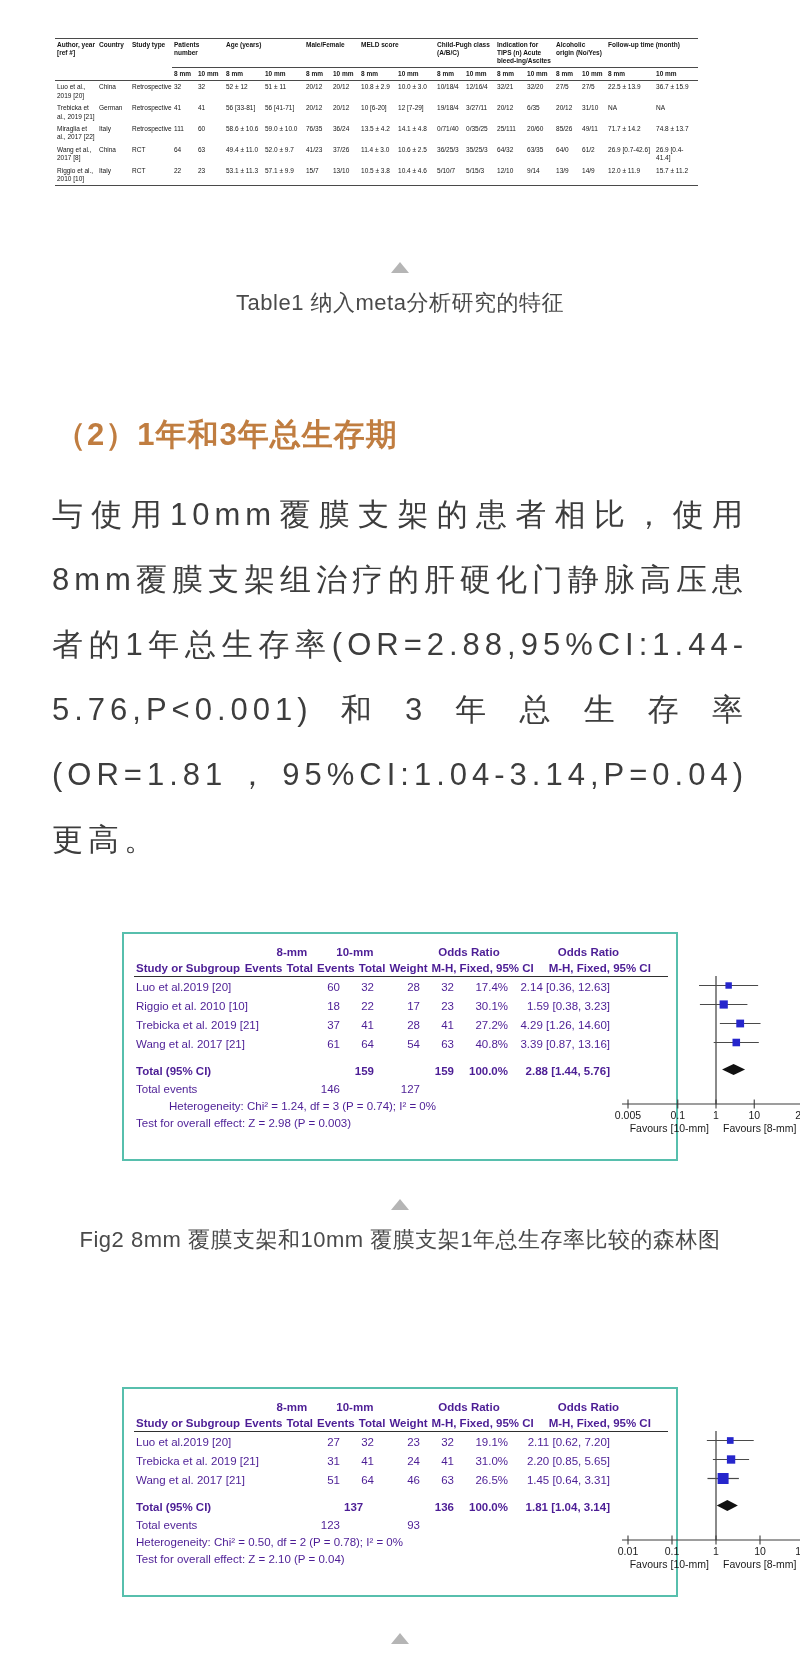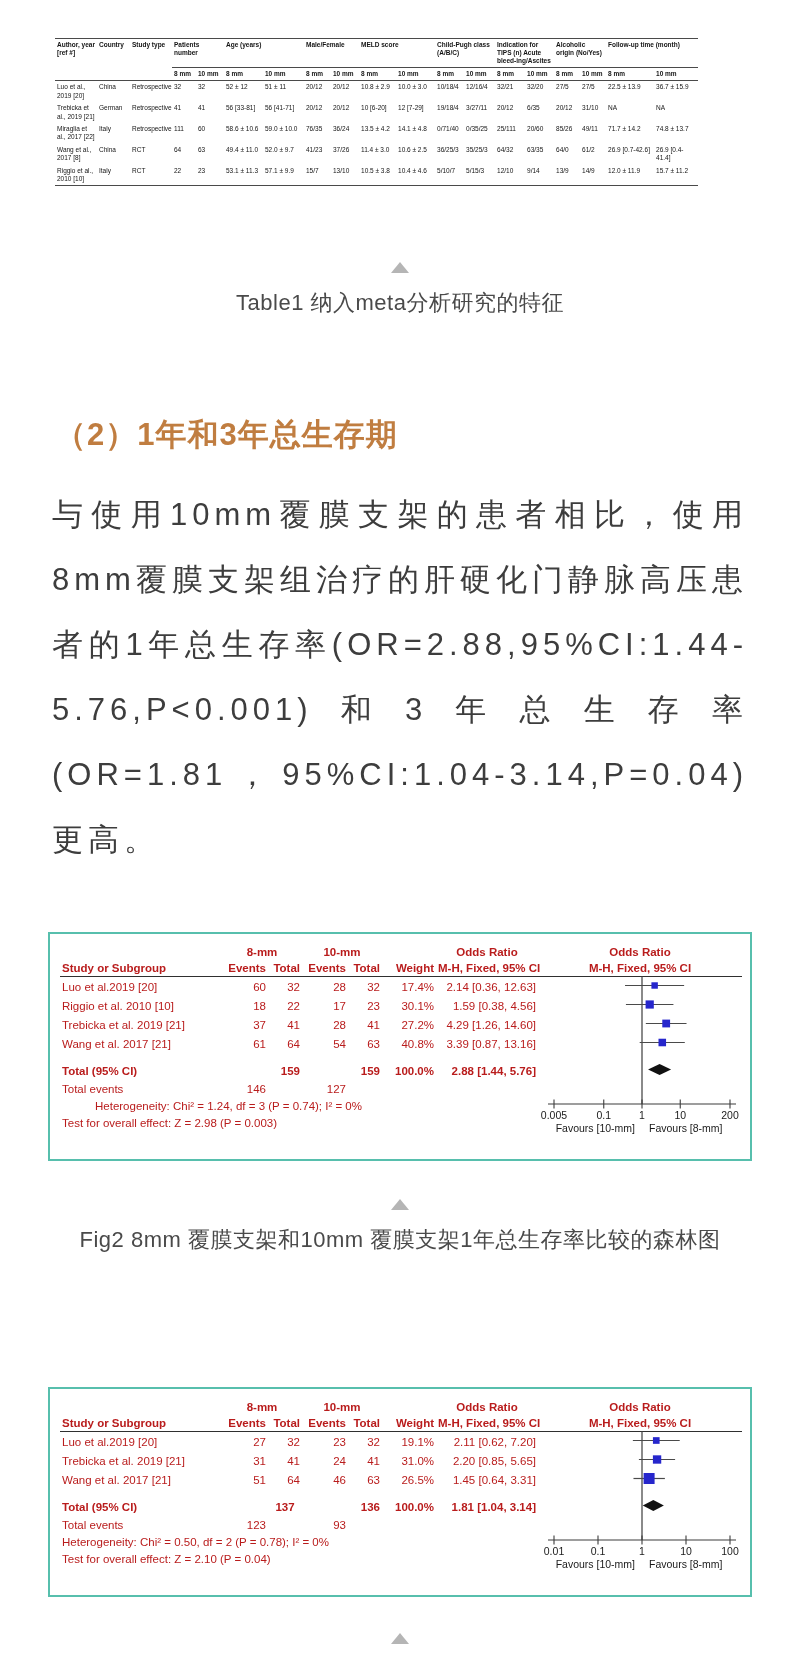--- a/index.html
+++ b/index.html
@@ -22,22 +22,22 @@
   .tri{width:0;height:0;border-left:9px solid transparent;border-right:9px solid transparent;
        border-bottom:11px solid #b5b5b5;margin:0 auto;}
   .cap{margin-top:15px;font-size:22px;color:#4a4a4a;letter-spacing:0.5px;}
 
   
   h2.sec{margin:96px 0 0 55px;font-size:31px;font-weight:700;color:#c07d40;letter-spacing:1px;}
   p.bodytext{margin:26px 52px 0 52px;font-size:31px;line-height:65px;color:#3d3d3d;
              text-align:justify;letter-spacing:5px;font-weight:400;}
 
   
-  .figbox{position:relative;box-sizing:border-box;width:704px;margin:60px auto 0;
-          border:2px solid #57bfad;padding:10px 8px 12px 10px;background:#fff;color:#b91c1c;}
+  .figbox{position:relative;box-sizing:border-box;width:556px;margin:60px auto 0;
+          border:2px solid #57bfad;padding:10px 8px 12px 10px;background:#fff;color:#4c1d95;}
   .frow{display:flex;align-items:center;}
   .frow.hd2{border-bottom:1.4px solid #2f2f2f;}
   .fcell{font-size:11.5px;box-sizing:border-box;padding:0 2px;white-space:nowrap;overflow:visible;}
   .fcell.fb{font-weight:700;}
   svg.fplot{position:absolute;}
   svg.fplot text{font-family:"Liberation Sans","DejaVu Sans",sans-serif;}
 
   .mt-cap2{margin-top:38px;}
   .mt-fig3{margin-top:132px;}
   .mt-cap3{margin-top:36px;}
@@ -251,21 +251,21 @@
         <div class="fcell" style="width: 54px; text-align: right;">17.4%</div>
         <div class="fcell" style="width: 102px; text-align: right;">2.14 [0.36, 12.63]</div>
       </div>
       <div class="frow" style="height: 19px;">
         <div class="fcell" style="width: 162px; text-align: left;">Riggio et al. 2010 [10]</div>
         <div class="fcell" style="width: 46px; text-align: right;">18</div>
         <div class="fcell" style="width: 34px; text-align: right;">22</div>
         <div class="fcell" style="width: 46px; text-align: right;">17</div>
         <div class="fcell" style="width: 34px; text-align: right;">23</div>
         <div class="fcell" style="width: 54px; text-align: right;">30.1%</div>
-        <div class="fcell" style="width: 102px; text-align: right;">1.59 [0.38, 4.56]</div>
+        <div class="fcell" style="width: 102px; text-align: right;">1.59 [0.38, 3.23]</div>
       </div>
       <div class="frow" style="height: 19px;">
         <div class="fcell" style="width: 162px; text-align: left;">Trebicka et al. 2019 [21]</div>
         <div class="fcell" style="width: 46px; text-align: right;">37</div>
         <div class="fcell" style="width: 34px; text-align: right;">41</div>
         <div class="fcell" style="width: 46px; text-align: right;">28</div>
         <div class="fcell" style="width: 34px; text-align: right;">41</div>
         <div class="fcell" style="width: 54px; text-align: right;">27.2%</div>
         <div class="fcell" style="width: 102px; text-align: right;">4.29 [1.26, 14.60]</div>
       </div>
@@ -376,21 +376,21 @@
         <div class="fcell" style="width: 34px; text-align: right;">64</div>
         <div class="fcell" style="width: 46px; text-align: right;">46</div>
         <div class="fcell" style="width: 34px; text-align: right;">63</div>
         <div class="fcell" style="width: 54px; text-align: right;">26.5%</div>
         <div class="fcell" style="width: 102px; text-align: right;">1.45 [0.64, 3.31]</div>
       </div>
       <div class="frow" style="height: 8px;"></div>
       <div class="frow" style="height: 19px;">
         <div class="fcell fb" style="width: 162px; text-align: left;">Total (95% CI)</div>
         <div class="fcell fb" style="width: 46px; text-align: right;"></div>
-        <div class="fcell fb" style="width: 34px; text-align: center;">137</div>
+        <div class="fcell fb" style="width: 34px; text-align: left;">137</div>
         <div class="fcell fb" style="width: 46px; text-align: right;"></div>
         <div class="fcell fb" style="width: 34px; text-align: right;">136</div>
         <div class="fcell fb" style="width: 54px; text-align: right;">100.0%</div>
         <div class="fcell fb" style="width: 102px; text-align: right;">1.81 [1.04, 3.14]</div>
       </div>
       <div class="frow" style="height: 17px;">
         <div class="fcell" style="width: 162px; text-align: left;">Total events</div>
         <div class="fcell" style="width: 46px; text-align: right;">123</div>
         <div class="fcell" style="width: 34px; text-align: right;"></div>
         <div class="fcell" style="width: 46px; text-align: right;">93</div>

